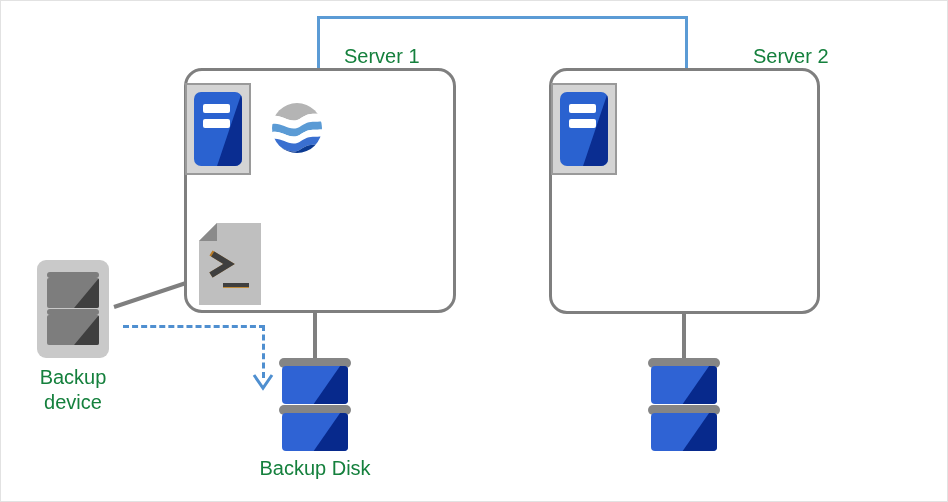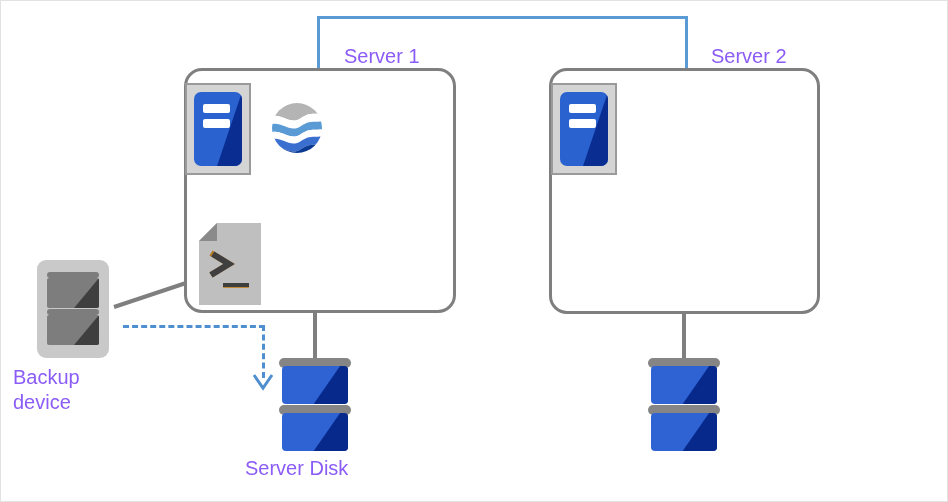--- a/index.html
+++ b/index.html
@@ -12,27 +12,27 @@
     width: 948px;
     height: 502px;
     background: #ffffff;
     border: 1px solid #e2e2e2;
     box-sizing: border-box;
     font-family: "Liberation Sans", sans-serif;
     overflow: hidden;
   }
   .label {
     position: absolute;
-    color: #8b5cf6;
+    color: #15803d;
     font-size: 20px;
     line-height: 25px;
     white-space: pre;
     user-select: none;
   }
-  .label.center { text-align: left; }
+  .label.center { text-align: center; }
 
   
   .server-box {
     position: absolute;
     border: 3px solid #7f7f7f;
     border-radius: 18px;
     background: #ffffff;
     box-sizing: border-box;
   }
 
@@ -187,21 +187,21 @@
       <path d="M18,0 L62,0 L62,82 L0,82 L0,18 Z" fill="#bfbfbf"></path>
       <path d="M18,0 L18,18 L0,18 Z" fill="#8a8a8a"></path>
       <path d="M12,30 L30,41 L12,52" fill="none" stroke="#b77a26" stroke-width="6"></path>
       <path d="M12,30 L30,41 L12,52" fill="none" stroke="#3f3f3f" stroke-width="6" stroke-dasharray="0 2 40"></path>
       <rect x="24" y="61" width="26" height="4" fill="#c08a36"></rect>
       <rect x="24" y="60" width="26" height="4" fill="#3f3f3f"></rect>
     </svg>
   </div>
 
 
-  <div class="label" style="left:710px; top:43px;">Server 2</div>
+  <div class="label" style="left:752px; top:43px;">Server 2</div>
 
   <div class="server-box" style="left:548px; top:67px; width:271px; height:246px;"></div>
 
   <div class="server-icon" style="left:550px; top:82px;">
     <div class="body">
       <div class="shade"></div>
       <div class="bar b1"></div>
       <div class="bar b2"></div>
     </div>
   </div>
@@ -235,21 +235,21 @@
     <div class="disk-sep" style="top:0px;"></div>
     <div class="disk-blk" style="top:8px;">
       <div class="sh"></div>
     </div>
     <div class="disk-sep" style="top:47px;"></div>
     <div class="disk-blk" style="top:55px;">
       <div class="sh"></div>
     </div>
   </div>
 
-  <div class="label center" style="left:244px; top:455px; width:140px;">Server Disk</div>
+  <div class="label center" style="left:244px; top:455px; width:140px;">Backup Disk</div>
 
   <div class="gray-line" style="left:681px; top:313px; width:4px; height:45px;"></div>
 
   <div class="disk" style="left:647px; top:357px;">
     <div class="disk-sep" style="top:0px;"></div>
     <div class="disk-blk" style="top:8px;">
       <div class="sh"></div>
     </div>
     <div class="disk-sep" style="top:47px;"></div>
     <div class="disk-blk" style="top:55px;">

